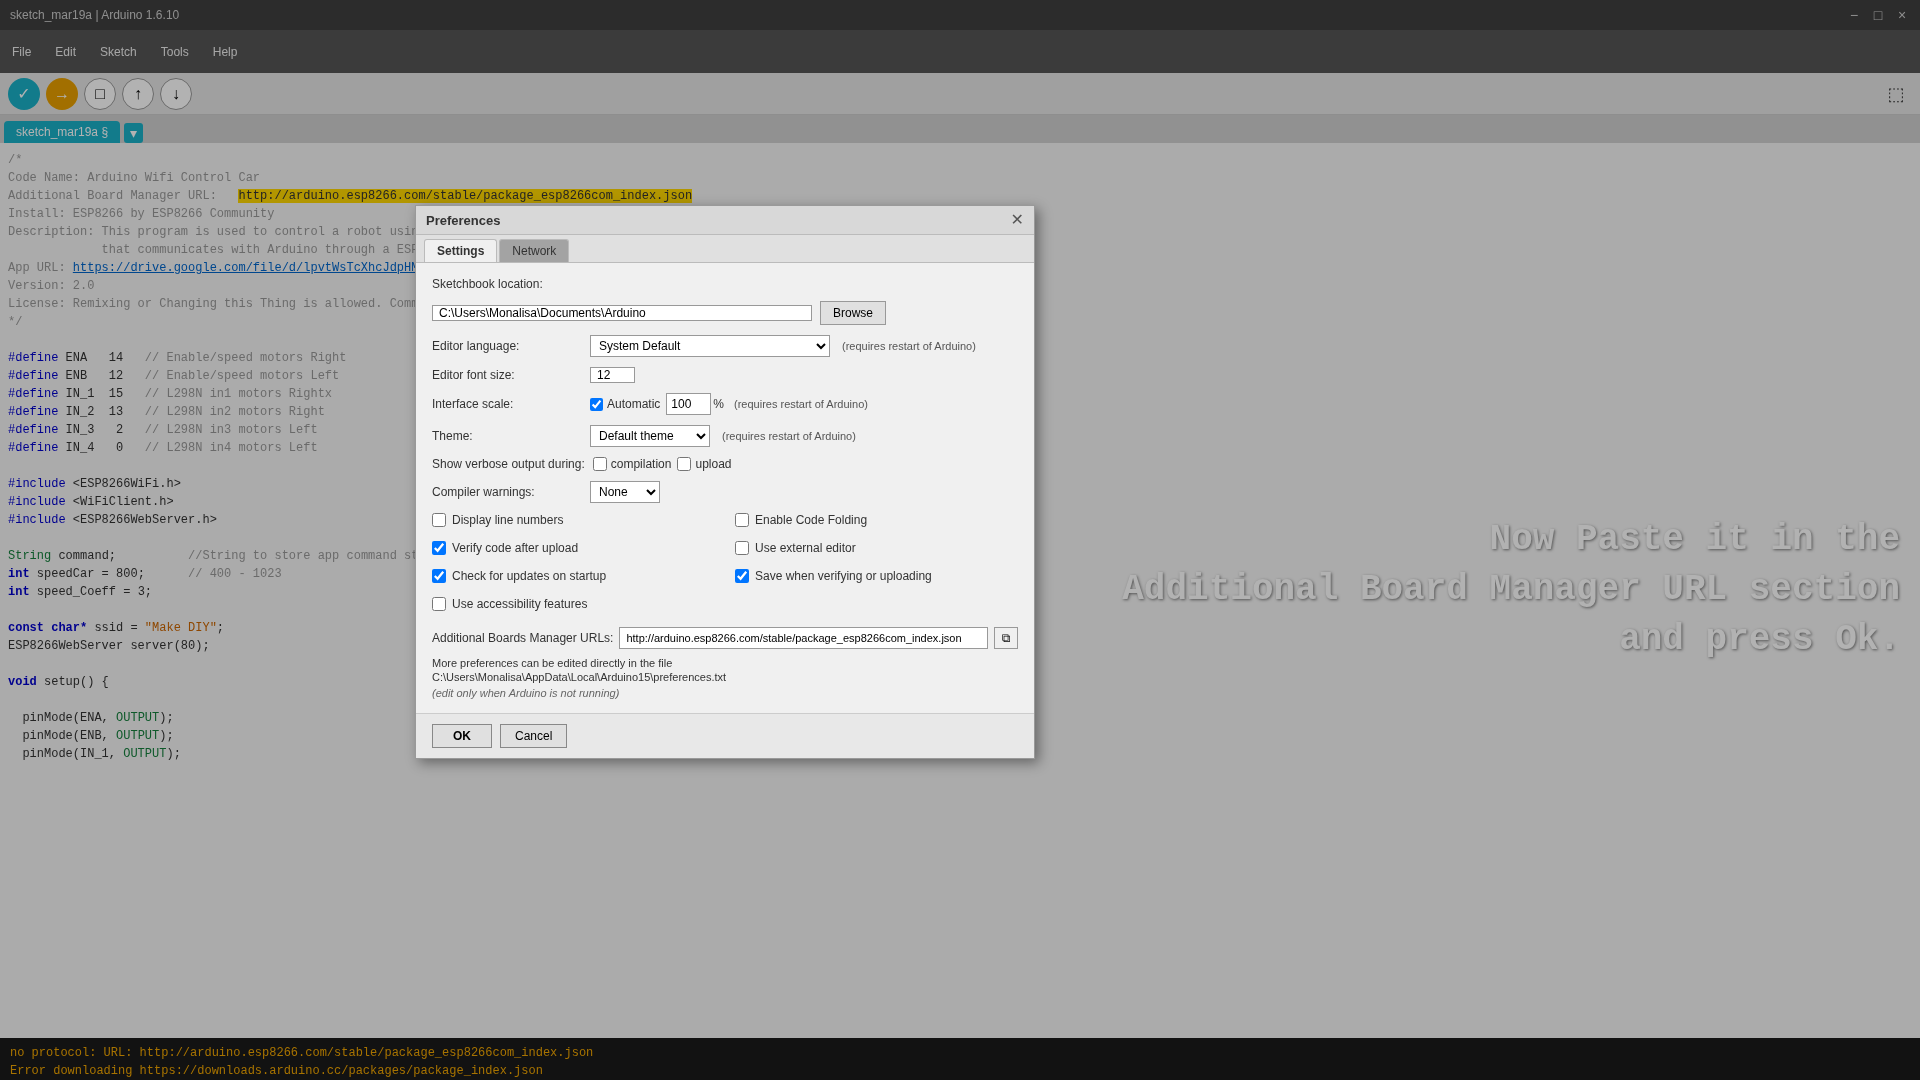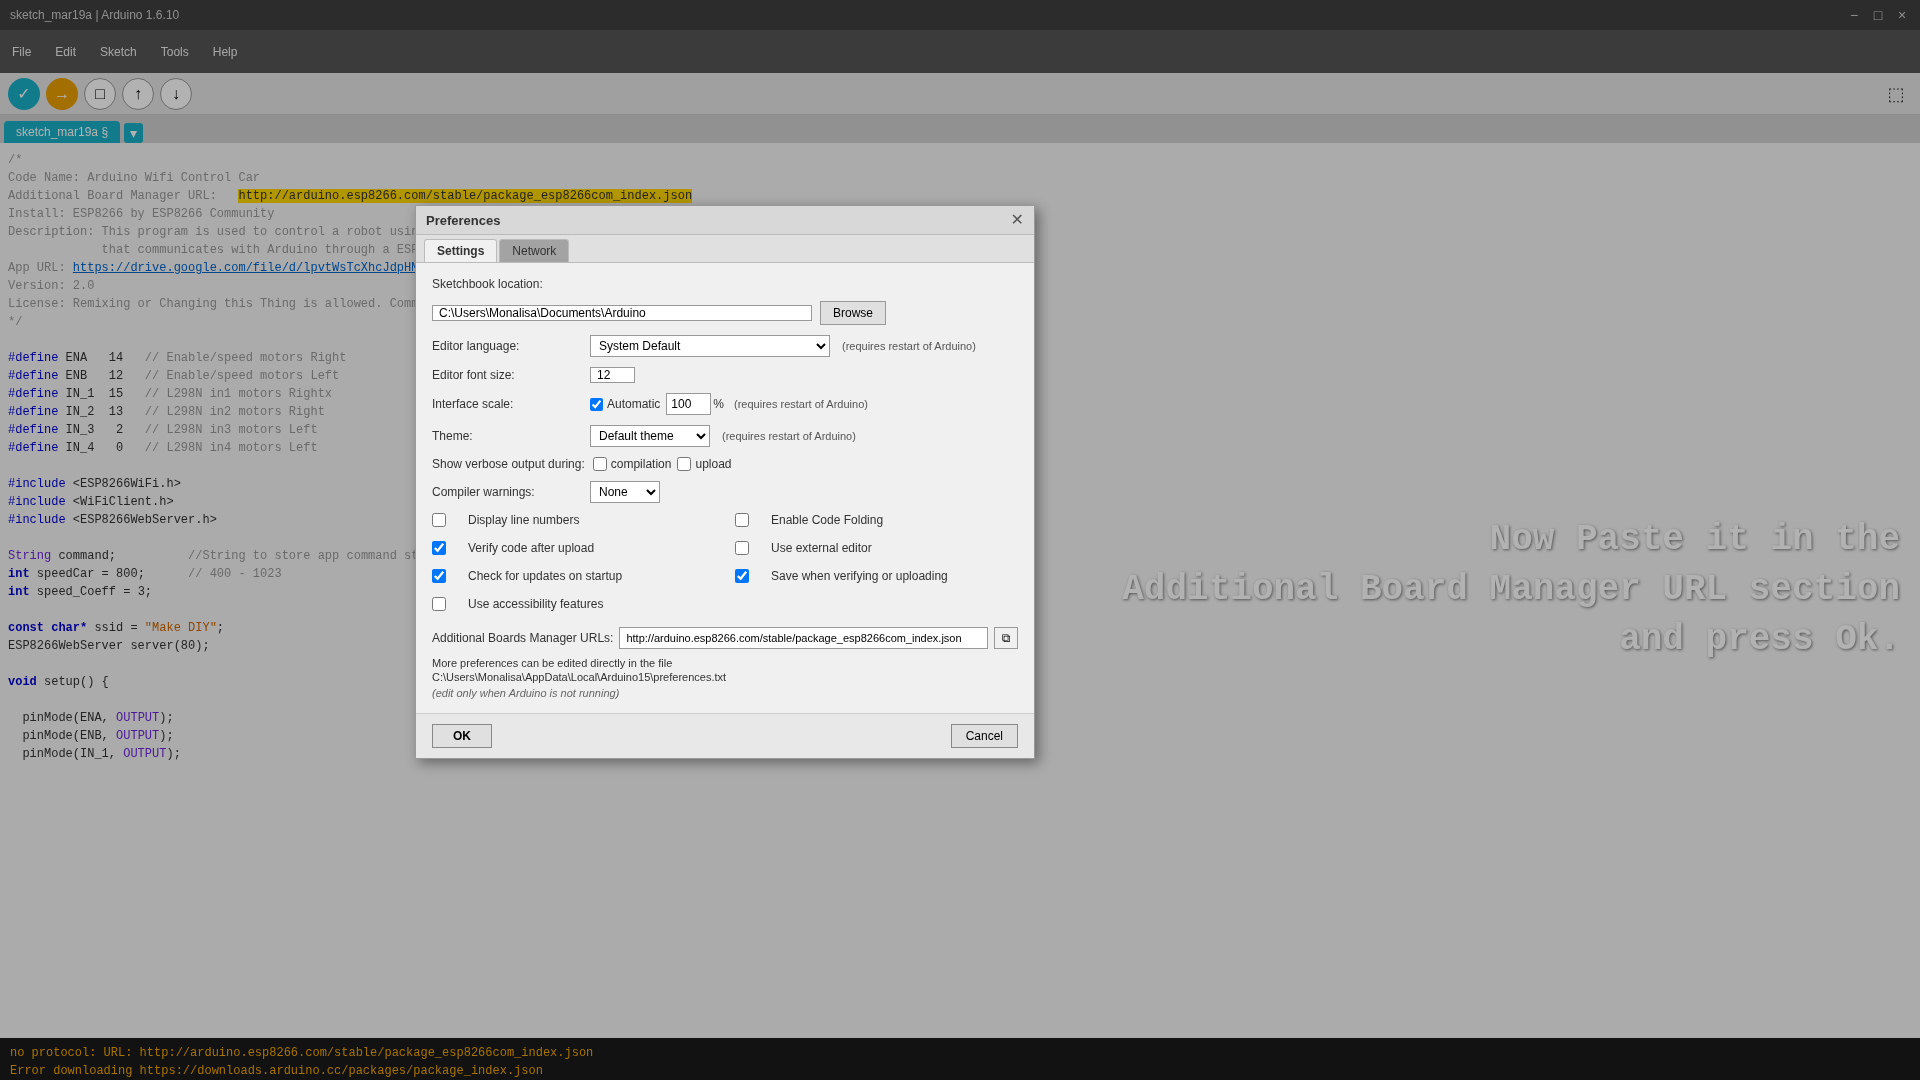--- a/index.html
+++ b/index.html
@@ -145,21 +145,21 @@
     .code-line {
       line-height: 1.5;
       white-space: pre;
     }
     .code-keyword { color: #0000cc; font-weight: bold; }
     .code-comment { color: #999; }
     .code-string { color: #cc6600; }
     .code-highlight { background: #ffd700; color: #333; }
     .code-link { color: #0066cc; text-decoration: underline; }
     .code-define { color: #0000cc; }
-    .code-type { color: #6d28d9; }
+    .code-type { color: #15803d; }
 
     
     .right-overlay {
       position: absolute;
       right: 20px;
       top: 50%;
       transform: translateY(-50%);
       color: white;
       font-size: 36px;
       font-weight: bold;
@@ -307,21 +307,21 @@
     }
 
     .pref-note {
       font-size: 11px;
       color: #555;
       margin-left: 4px;
     }
 
     .pref-check-row {
       display: flex;
-      gap: 22px;
+      gap: 6px;
       margin-bottom: 6px;
     }
     .pref-check-row input[type="checkbox"] {
       width: 14px;
       height: 14px;
       cursor: pointer;
     }
     .pref-check-label {
       font-size: 12px;
       color: #333;
@@ -376,21 +376,21 @@
       margin-bottom: 4px;
     }
     .pref-edit-note {
       font-size: 11px;
       color: #666;
       font-style: italic;
     }
 
     .dialog-footer {
       display: flex;
-      justify-content: space-between;
+      justify-content: flex-start;
       padding: 10px 16px;
       gap: 8px;
       border-top: 1px solid #ccc;
       background: #e8e8e8;
     }
     .dialog-ok-btn {
       padding: 4px 20px;
       background: #e0e0e0;
       border: 1px solid #888;
       font-size: 12px;

